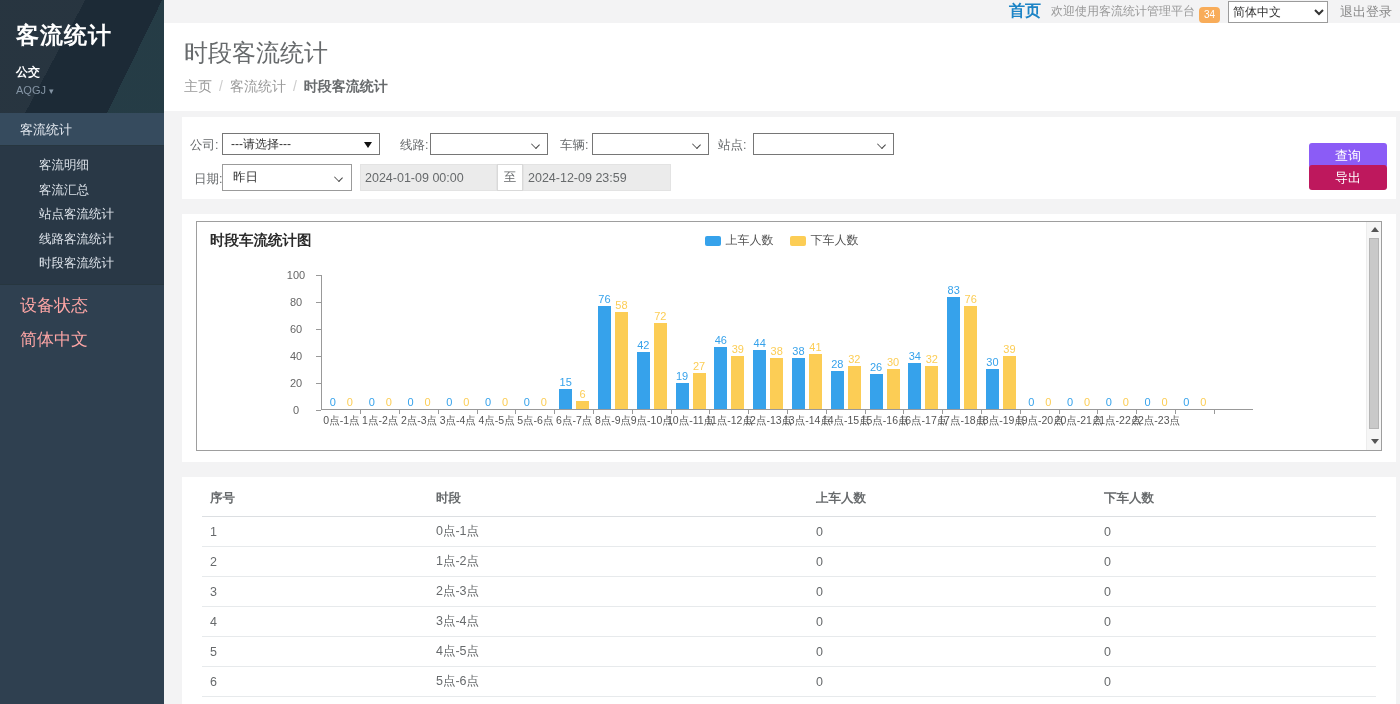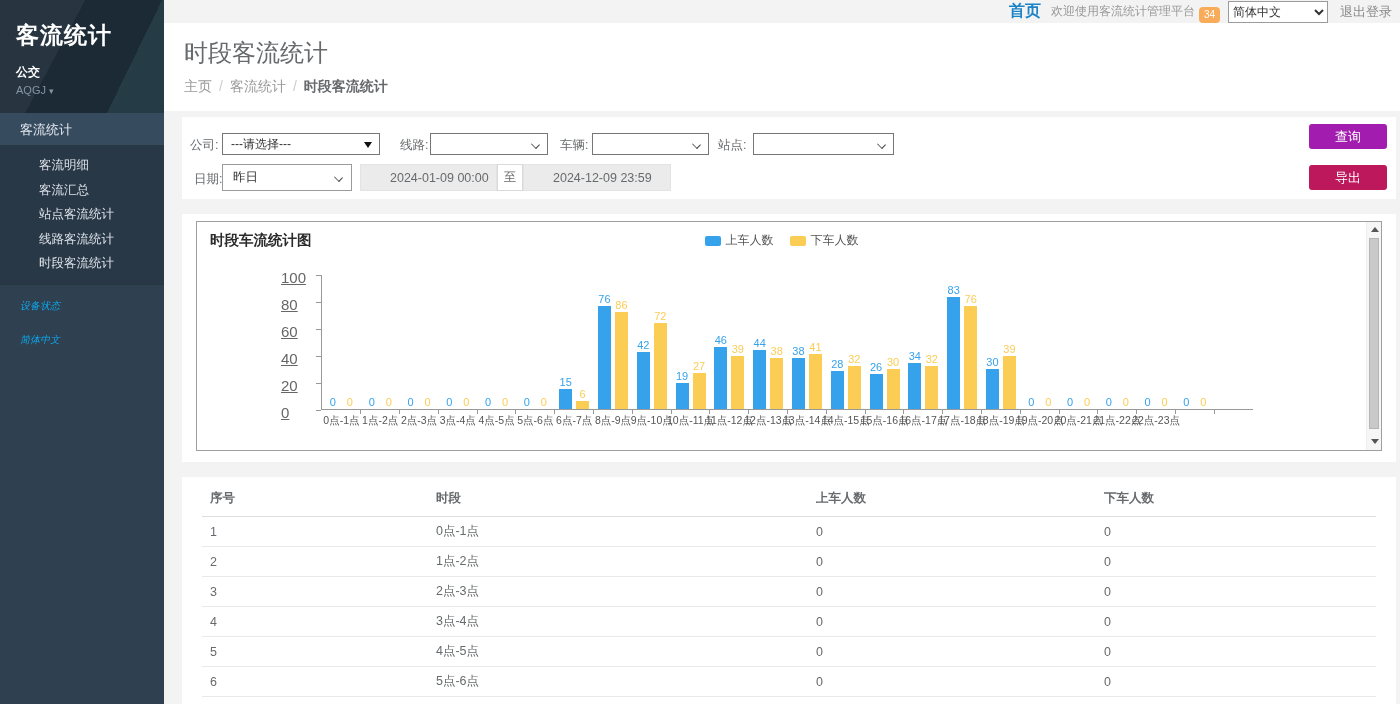--- a/index.html
+++ b/index.html
@@ -14,21 +14,21 @@
       linear-gradient(118deg, rgba(255,255,255,0.05) 0%, rgba(255,255,255,0.05) 38%, transparent 38%),
       linear-gradient(296deg, rgba(94,170,165,0.14) 0%, rgba(94,170,165,0.14) 26%, transparent 26%);
   }
   .logo-title { font-size:23px; font-weight:bold; color:#fff; letter-spacing:1px; }
   .org { font-size:12px; font-weight:bold; color:#fff; margin-top:13px; }
   .org-code { font-size:11px; color:#8494a4; margin-top:3px; }
   .org-code .caret { font-size:9px; color:#8494a4; margin-left:3px; }
   .menu-top { height:33px; line-height:33px; padding-left:20px; font-size:13px; color:#e4e9f0; background:#364b5e; border-bottom:1px solid #27363f; cursor:pointer; }
   .submenu { background:#293846; padding:7px 0 8px; border-bottom:1px solid #27363f; }
   .submenu-item { height:24.5px; line-height:24.5px; padding-left:39px; font-size:12.5px; color:#dde3ea; cursor:pointer; white-space:nowrap; }
-  .menu-plain { height:34px; line-height:34px; padding-left:20px; font-size:10px; color:#0ea5e9; cursor:pointer;font-style:italic; }
+  .menu-plain { height:34px; line-height:34px; padding-left:20px; font-size:17px; color:#fca5a5; cursor:pointer; }
   .menu-plain:first-of-type { margin-top:4px; }
 
   
   .main { flex:1; display:flex; flex-direction:column; height:704px; overflow:hidden; }
   .topbar { height:42px; display:flex; align-items:center; justify-content:flex-end; padding-right:6px; }
   .home-link { color:#1c84c6; font-size:16px; font-weight:bold; margin-right:10px; cursor:pointer; }
   .welcome { color:#999; font-size:12px; }
   .badge { background:#f8ac59; color:#fff; font-size:10px; line-height:10px; padding:3px 5px; border-radius:4px; align-self:flex-start; margin:7px 8px 0 4px; }
   .lang-select { width:100px; height:22px; font-size:12px; color:#333; border:1px solid #9b9b9b; background:#fff; margin-right:12px; font-family:"Liberation Sans",sans-serif; }
   .logout { color:#888; font-size:13px; margin-right:2px; cursor:pointer; white-space:nowrap; }
@@ -47,44 +47,44 @@
   .filter-panel { position:relative; height:82px; }
   .f-label { position:absolute; font-size:12.5px; color:#676a6c; }
   .fsel { position:absolute; top:16px; height:22px; border:1px solid #767676; background:#fff; font-size:12px; color:#333;
           display:flex; align-items:center; padding:0 8px; cursor:pointer; }
   .fsel .tri { position:absolute; right:7px; top:8px; width:0; height:0; border-left:4px solid transparent; border-right:4px solid transparent; border-top:6px solid #111; }
   .fsel .chev { position:absolute; right:8px; top:7px; width:7px; height:7px; border-right:1.5px solid #444; border-bottom:1.5px solid #444; transform:rotate(45deg) scale(1,0.8); }
   .preset-select { position:absolute; top:47px; height:27px; border:1px solid #9b9b9b; background:#fff; font-size:12.5px; color:#333;
           display:flex; align-items:center; padding:0 10px; cursor:pointer; }
   .preset-select .chev { position:absolute; right:9px; top:9px; width:7px; height:7px; border-right:1.5px solid #444; border-bottom:1.5px solid #444; transform:rotate(45deg) scale(1,0.8); }
   .date-input { position:absolute; top:47px; height:27px; background:#ebebeb; border:1px solid #e3e3e3; font-size:12.5px; color:#676a6c;
-          display:flex; align-items:center; padding-left:29px; }
+          display:flex; align-items:center; padding-left:4px; }
   .to-box { position:absolute; top:47px; height:27px; width:26px; background:#fff; border:1px solid #d9d9d9; font-size:12.5px; color:#676a6c;
           display:flex; align-items:center; justify-content:center; }
   .btn { position:absolute; right:9px; width:78px; height:25px; border-radius:3px; border:none; color:#fff; font-size:13px; text-align:center; line-height:25px; cursor:pointer; font-family:"Liberation Sans",sans-serif; }
-  .btn-query { top:7px; background:#a21caf; }
+  .btn-query { top:26px; background:#8b5cf6; }
   .btn-export { top:48px; background:#be185d; }
 
   
   .chart-panel { padding:7px 14px 11px; }
   .chart-box { position:relative; height:230px; border:1px solid #9e9e9e; background:#fff; }
   .chart-title { position:absolute; left:13px; top:9px; font-size:14.5px; font-weight:bold; color:#2b2b2b; }
   .legend { position:absolute; top:10px; left:0; right:15px; display:flex; justify-content:center; gap:16px; }
   .legend-item { display:flex; align-items:center; gap:5px; font-size:12px; color:#555; cursor:pointer; }
   .swatch { width:16px; height:10px; border-radius:2px; }
   .canvas { position:absolute; left:124px; top:53px; width:932px; height:135px; }
   .plot { position:absolute; left:0; top:0; width:932px; height:135px; border-left:1px solid #999; border-bottom:1px solid #999; display:flex; align-items:flex-end; }
   .cat { position:relative; width:38.8px; min-width:38.8px; height:135px; display:flex; align-items:flex-end; justify-content:center; }
   .cat .tick { position:absolute; right:-0.5px; bottom:-5px; width:1px; height:5px; background:#999; }
   .bar-col { display:flex; flex-direction:column; align-items:center; justify-content:flex-end; height:135px; margin:0 2px; }
   .bar-val { font-size:11px; margin-bottom:1px; line-height:11px; }
   .bar { width:13px; }
   .xlab { position:absolute; top:140px; left:50%; transform:translateX(-50%); font-size:10.5px; color:#555; white-space:nowrap; }
   .cat:last-child .xlab { display:none; }
-  .ytick-label { position:absolute; width:30px; left:-40px; text-align:left; font-size:15px; color:#666;text-decoration:underline; }
+  .ytick-label { position:absolute; width:30px; left:-40px; text-align:center; font-size:11px; color:#666; }
   .ydash { position:absolute; left:-5px; width:5px; height:1px; background:#999; }
   .v-scrollbar { position:absolute; top:0; right:0; bottom:0; width:15px; background:#f6f6f6; border-left:1px solid #ededed; }
   .sb-up { position:absolute; top:5px; left:3.5px; width:0; height:0; border-left:4px solid transparent; border-right:4px solid transparent; border-bottom:5px solid #555; cursor:pointer; }
   .sb-down { position:absolute; bottom:6px; left:3.5px; width:0; height:0; border-left:4px solid transparent; border-right:4px solid transparent; border-top:5px solid #555; cursor:pointer; }
   .sb-thumb { position:absolute; top:16px; bottom:21px; left:2px; width:10px; background:#c9c9c9; border:1px solid #b5b5b5; cursor:pointer; }
 
   
   .table-panel { padding:2px 20px 0; margin-bottom:0; }
   table { width:100%; border-collapse:collapse; table-layout:fixed; }
   th { text-align:left; font-size:12.5px; color:#676a6c; font-weight:bold; padding:11px 8px 9px; border-bottom:1px solid #dcdfe2; }
@@ -265,21 +265,21 @@
                 </div>
                 <div class="xlab">6点-7点</div>
                 <span class="tick"></span>
               </div>
               <div class="cat">
                 <div class="bar-col">
                   <div class="bar-val" style="color: rgb(54, 162, 235);">76</div>
                   <div class="bar" style="height: 102.6px; background: rgb(54, 162, 235);"></div>
                 </div>
                 <div class="bar-col">
-                  <div class="bar-val" style="color: rgb(252, 205, 85);">86</div>
+                  <div class="bar-val" style="color: rgb(252, 205, 85);">58</div>
                   <div class="bar" style="height: 97.2px; background: rgb(252, 205, 85);"></div>
                 </div>
                 <div class="xlab">8点-9点</div>
                 <span class="tick"></span>
               </div>
               <div class="cat">
                 <div class="bar-col">
                   <div class="bar-val" style="color: rgb(54, 162, 235);">42</div>
                   <div class="bar" style="height: 56.7px; background: rgb(54, 162, 235);"></div>
                 </div>

